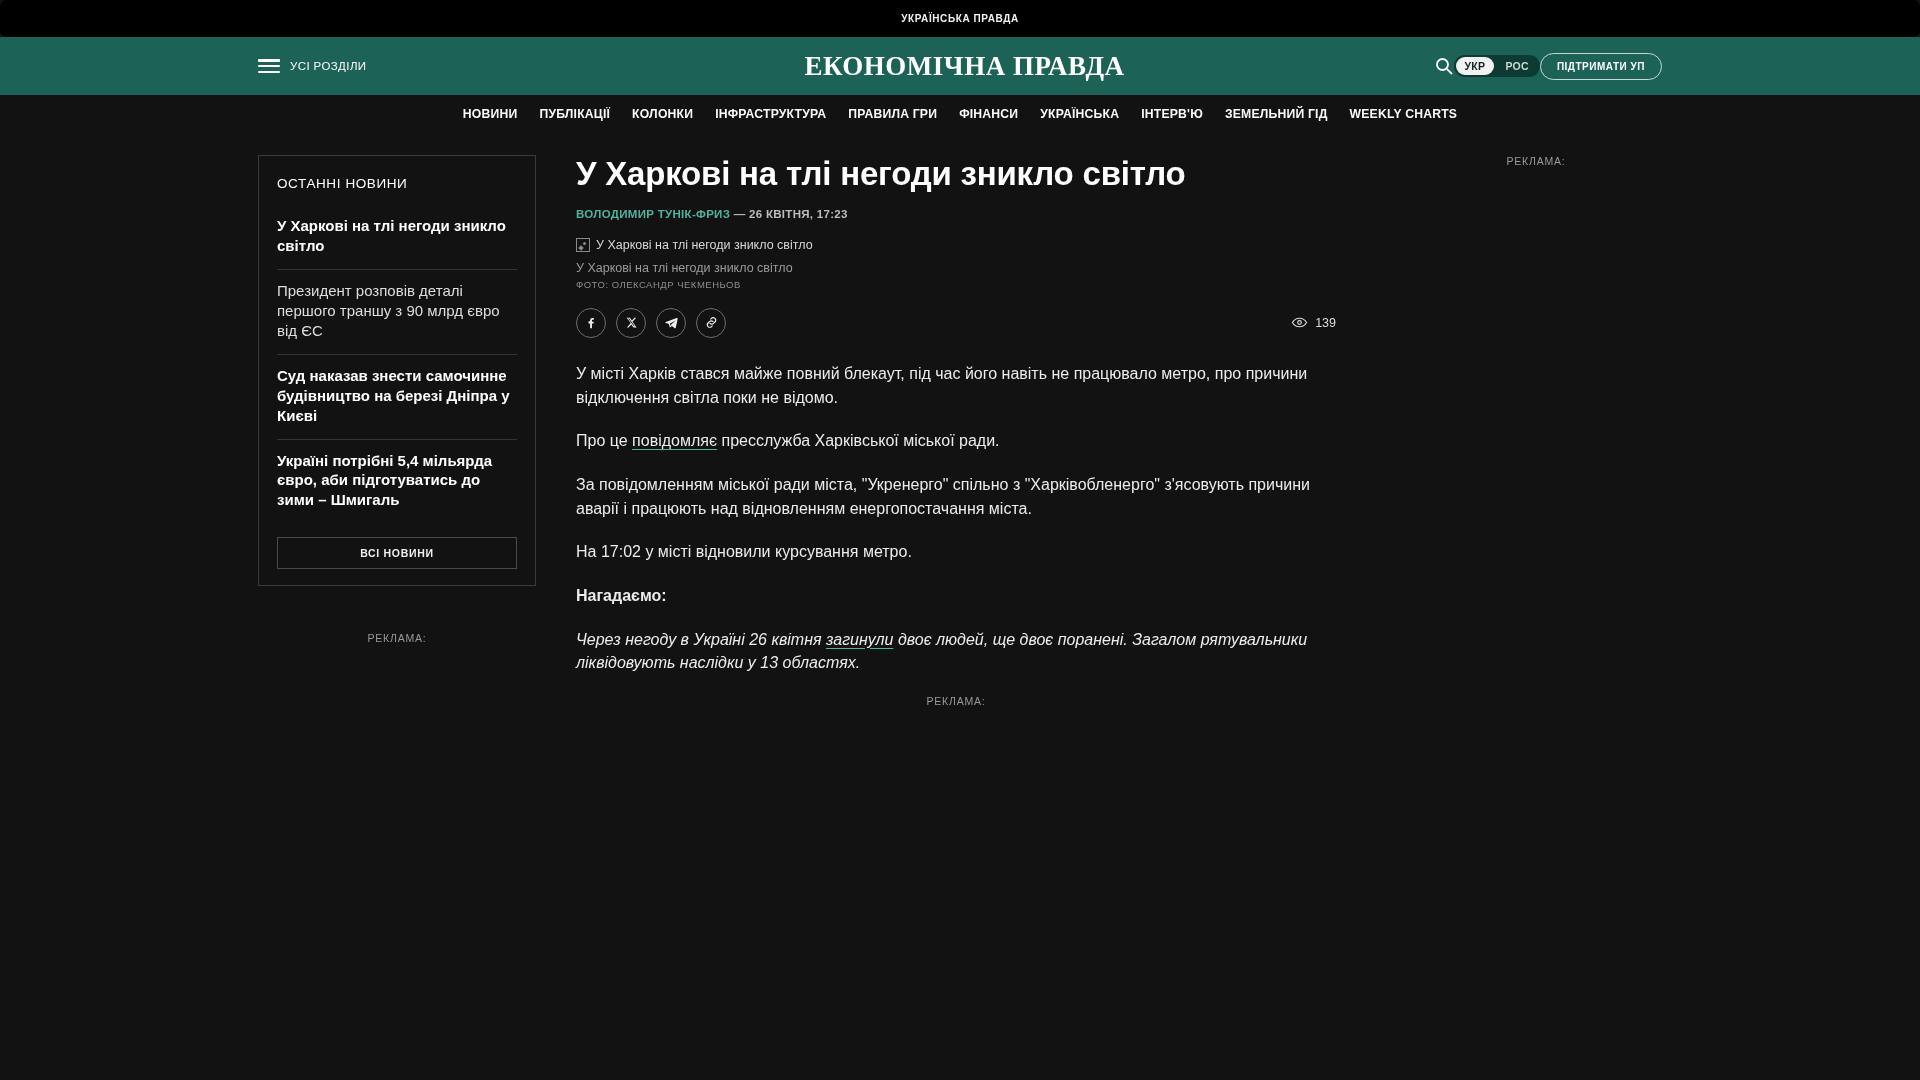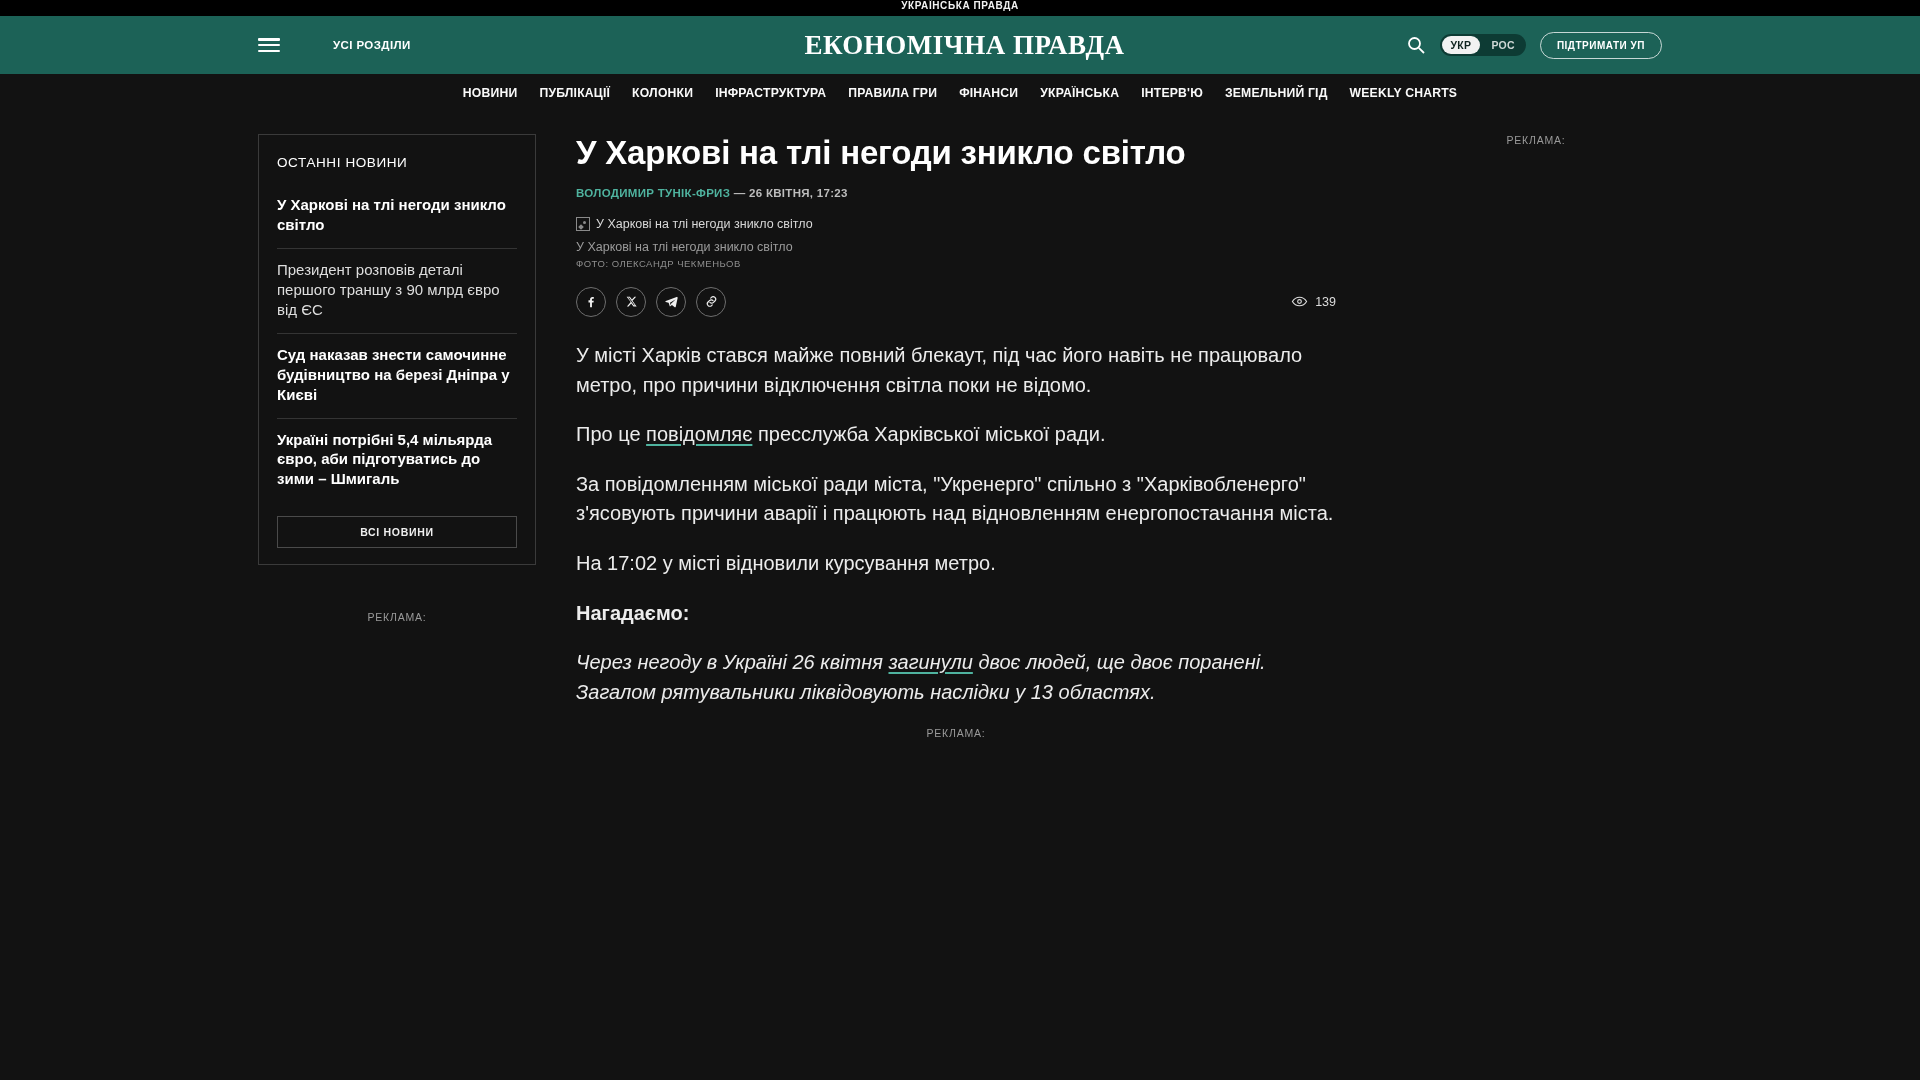--- a/index.html
+++ b/index.html
@@ -7,23 +7,23 @@
     margin: 0; padding: 0;
     width: 1920px; height: 1080px;
     background: #121212;
     font-family: "Liberation Sans", sans-serif;
     overflow: hidden;
   }
   body { color: #e8e8e8; }
 
   
   .top-strip {
-    height: 16px;
+    height: 37px;
     background: #000;
-    display: flex; justify-content: center;
+    display: flex; align-items: center; justify-content: center; border-radius: 7px;
   }
   .top-strip .brand {
     font-size: 10px;
     letter-spacing: .6px;
     font-weight: 700;
     color: #f2f2f2;
   }
 
   
   .masthead {
@@ -36,35 +36,35 @@
     display: flex; align-items: center; gap: 10px;
     margin-left: 258px;
     cursor: pointer;
   }
   .burger {
     width: 22px; height: 14px;
     display: flex; flex-direction: column; justify-content: space-between;
   }
   .burger span { display: block; height: 2.5px; background: #fff; border-radius: 1px; }
   .burger-label {
-    font-size: 11.5px; font-weight: 700; letter-spacing: .4px; color: #fff; margin-left: 43px;
+    font-size: 11.5px; font-weight: 400; letter-spacing: .4px; color: #fff;
   }
   .logo {
     position: absolute; left: 9px; right: 0;
     text-align: center;
     font-family: "Liberation Serif", serif;
     font-weight: 700;
     font-size: 27px;
     letter-spacing: .5px;
     color: #ffffff;
     pointer-events: none;
   }
   .mast-right {
     position: absolute; right: 258px;
-    display: flex; align-items: center; gap: 14px;
+    display: flex; align-items: center; 
   }
   .search-ico { width: 20px; height: 20px; cursor: pointer; }
   .lang {
     display: flex; align-items: center;
     background: #0d3b34;
     border-radius: 11px;
     padding: 2px;
     gap: 2px;
   }
   .lang span {
@@ -186,21 +186,21 @@
     display: flex; align-items: center; justify-content: center;
     color: #f0f0f0; cursor: pointer; background: transparent;
   }
   .views {
     margin-left: auto;
     display: flex; align-items: center; gap: 7px;
     font-size: 12.5px; color: #dcdcdc;
   }
 
   .body-text p {
-    font-size: 20px; line-height: 1.48; color: #ececec;
+    font-size: 16px; line-height: 1.48; color: #ececec;
     margin: 0 0 20px 0;
   }
   .body-text a {
     color: #ececec; text-decoration: underline;
     text-decoration-color: #4fb39f; text-underline-offset: 3px;
   }
   .body-text p.strong { font-weight: 700; }
   .body-text p.italic { font-style: italic; }
   .main-ad {
     text-align: center;

